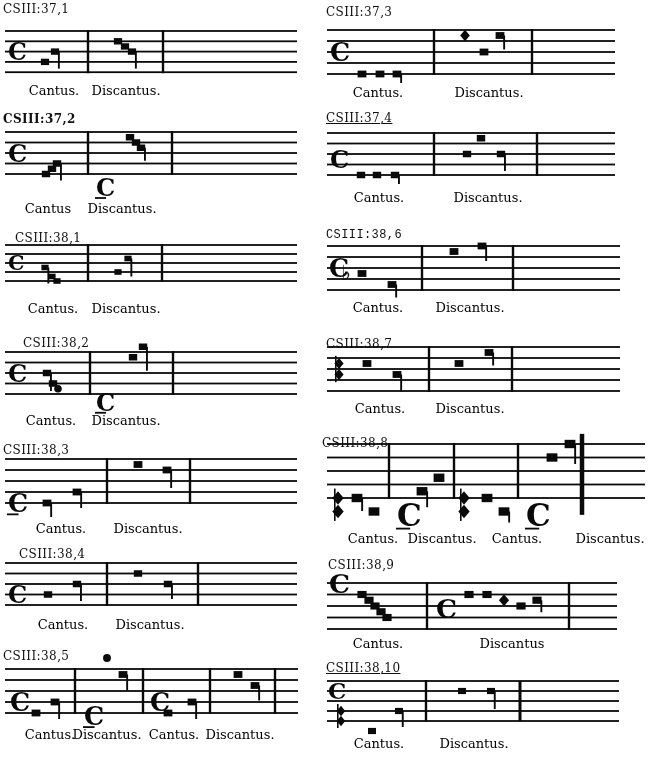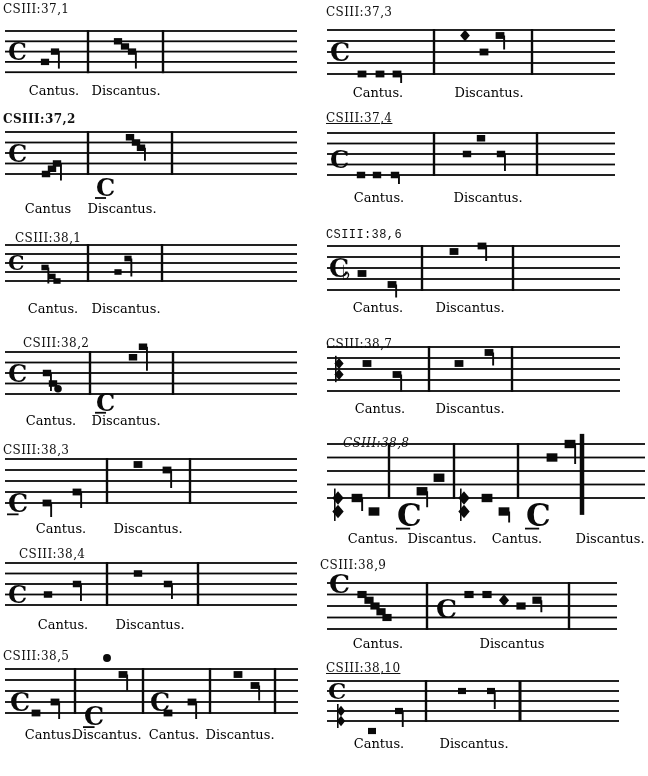--- a/index.html
+++ b/index.html
@@ -451,21 +451,21 @@
           <rect x="127.6" y="35.09" width="8.8" height="6.82" fill="#0a0a0a"></rect>
         </g>
         <g>
           <rect x="157.6" y="24.09" width="8.8" height="6.82" fill="#0a0a0a"></rect>
           <rect x="165.20000000000002" y="27.5" width="1.9" height="13" fill="#0a0a0a"></rect>
         </g>
       </g>
     </svg>
     <span class="caption" style="left: 380px; top: 401px;">Cantus.</span>
     <span class="caption" style="left: 470px; top: 401px;">Discantus.</span>
-    <span class="ex-label" style="left: 343px; top: 436px; font-style: italic;">CSIII:38,8</span>
+    <span class="ex-label" style="left: 322px; top: 436px;">CSIII:38,8</span>
     <svg width="318" height="116" class="staff-svg" style="left: 327px; top: 422px;">
       <g>
         <rect x="0" y="21.1" width="318" height="1.8" fill="#0a0a0a"></rect>
         <rect x="0" y="34.6" width="318" height="1.8" fill="#0a0a0a"></rect>
         <rect x="0" y="48.1" width="318" height="1.8" fill="#0a0a0a"></rect>
         <rect x="0" y="61.6" width="318" height="1.8" fill="#0a0a0a"></rect>
         <rect x="0" y="75.1" width="318" height="1.8" fill="#0a0a0a"></rect>
       </g>
       <g>
         <rect x="60.8" y="21" width="2.4" height="56" fill="#0a0a0a"></rect>
@@ -517,21 +517,21 @@
         <g>
           <rect x="237.6" y="17.815" width="10.8" height="8.37" fill="#0a0a0a"></rect>
           <rect x="247.20000000000002" y="22" width="1.9" height="20" fill="#0a0a0a"></rect>
         </g>
       </g>
     </svg>
     <span class="caption" style="left: 373px; top: 531px;">Cantus.</span>
     <span class="caption" style="left: 442px; top: 531px;">Discantus.</span>
     <span class="caption" style="left: 517px; top: 531px;">Cantus.</span>
     <span class="caption" style="left: 610px; top: 531px;">Discantus.</span>
-    <span class="ex-label" style="left: 320px; top: 558px; text-align: right;">CSIII:38,9</span>
+    <span class="ex-label" style="left: 328px; top: 558px; text-align: right;">CSIII:38,9</span>
     <svg width="290" height="108" class="staff-svg" style="left: 327px; top: 561px;">
       <g>
         <rect x="0" y="21.1" width="290" height="1.8" fill="#0a0a0a"></rect>
         <rect x="0" y="32.6" width="290" height="1.8" fill="#0a0a0a"></rect>
         <rect x="0" y="44.1" width="290" height="1.8" fill="#0a0a0a"></rect>
         <rect x="0" y="55.6" width="290" height="1.8" fill="#0a0a0a"></rect>
         <rect x="0" y="67.1" width="290" height="1.8" fill="#0a0a0a"></rect>
       </g>
       <g>
         <rect x="98.8" y="21" width="2.4" height="48" fill="#0a0a0a"></rect>

